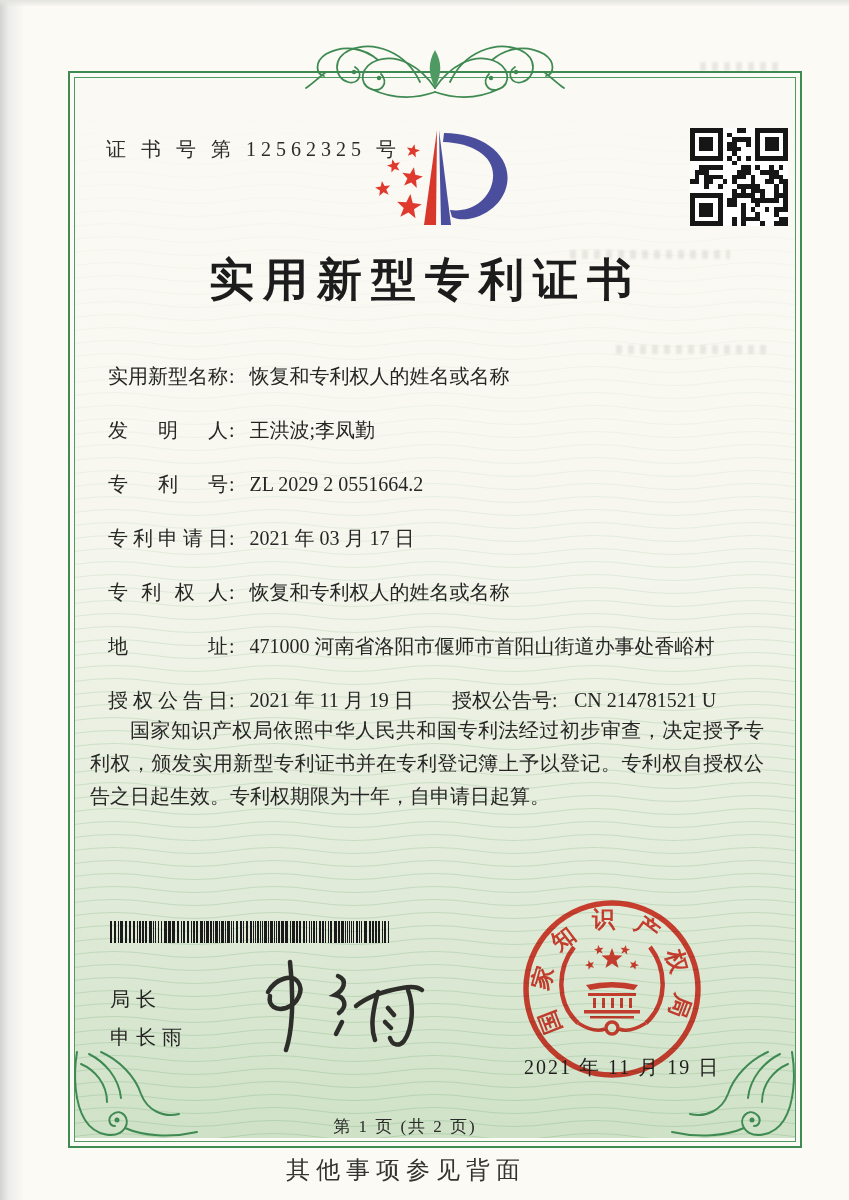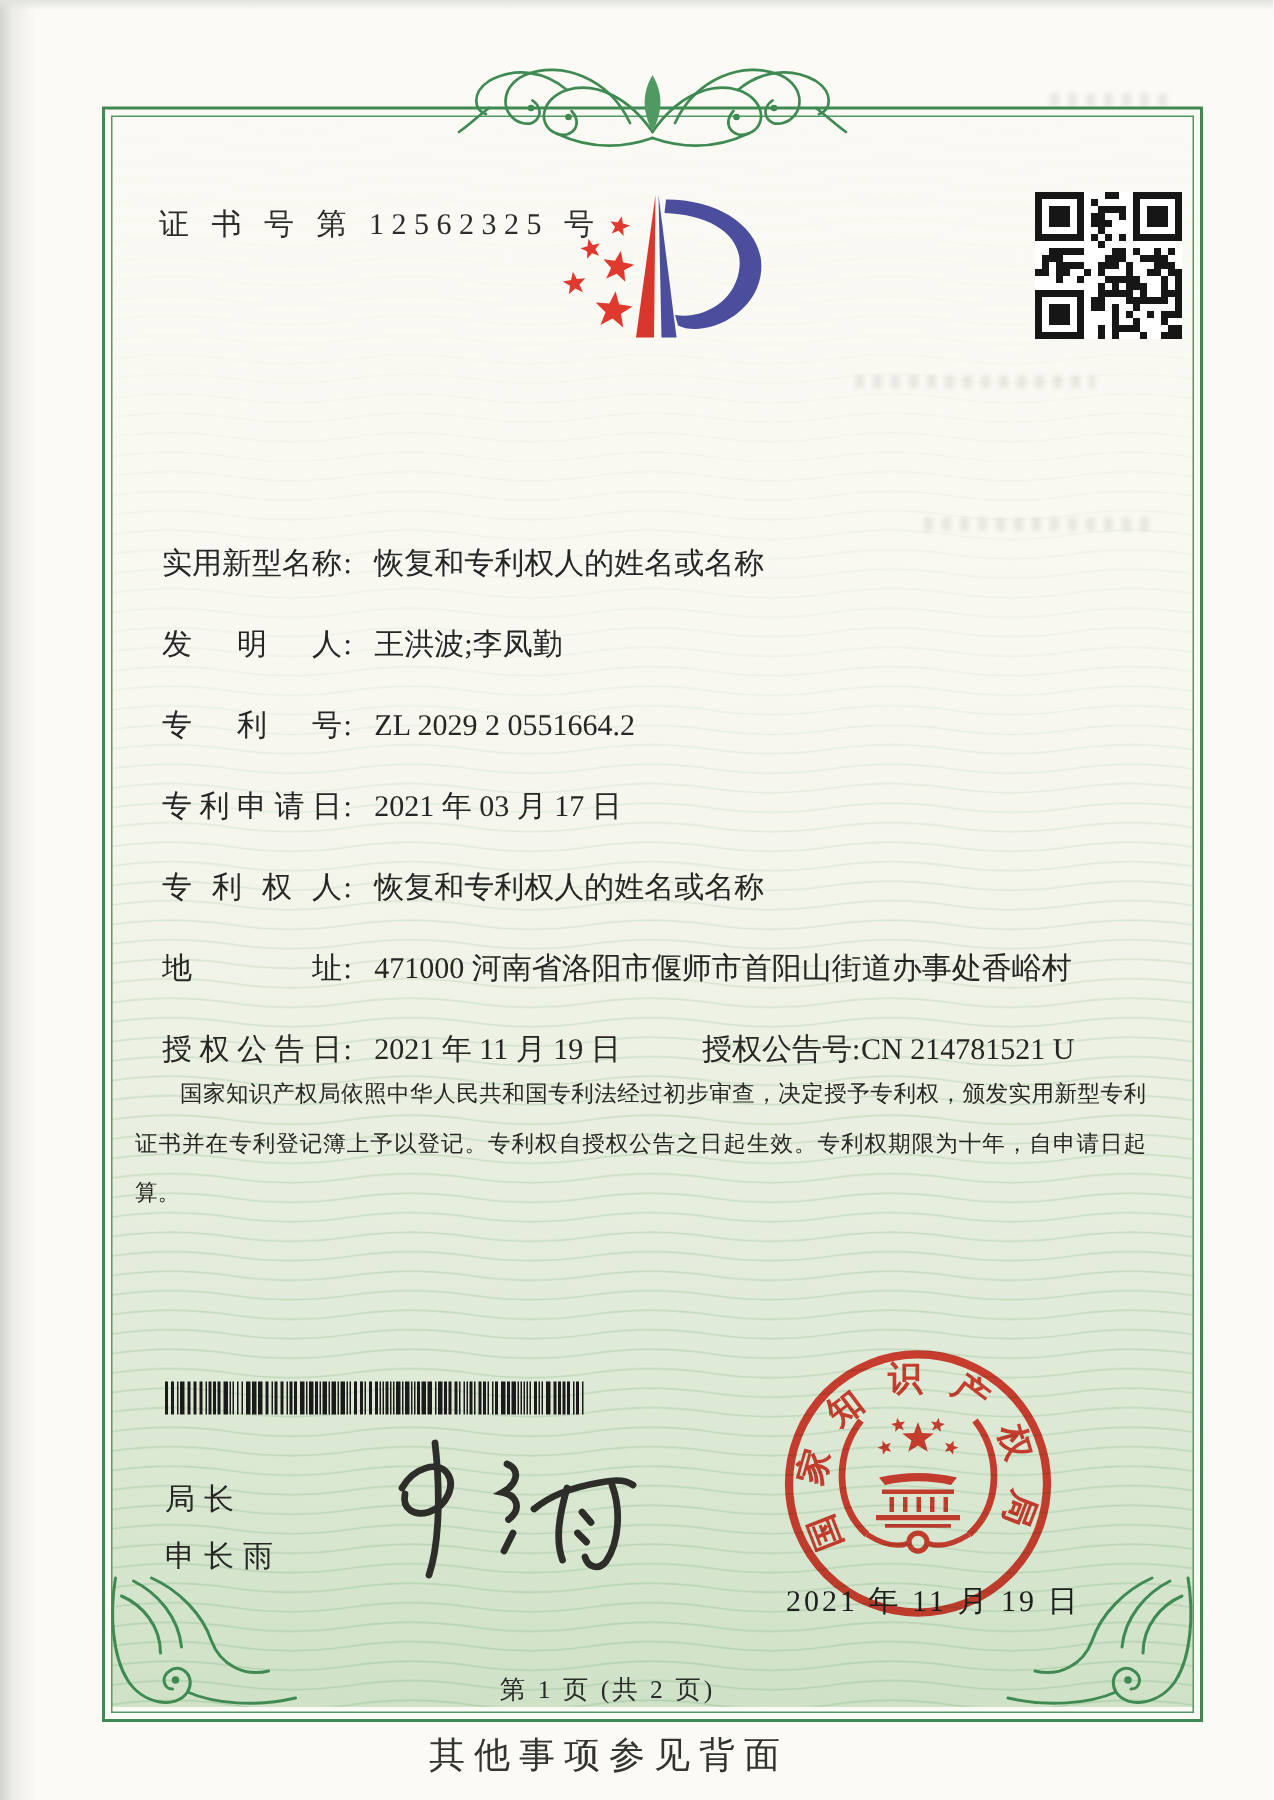--- a/index.html
+++ b/index.html
@@ -17,23 +17,23 @@
   .orn{position:absolute;z-index:3;}
   .content{position:absolute;z-index:4;}
   .cert-no{left:106px;top:136px;font-size:20px;letter-spacing:5px;color:#2c2c2a;}
   .title{left:58px;top:250px;width:734px;text-align:center;font-size:45px;font-weight:bold;
          letter-spacing:9px;color:#1c1c1c;}
   .fields{left:108px;top:362px;width:672px;font-size:20px;color:#262624;}
   .frow{position:absolute;left:0;width:672px;white-space:nowrap;line-height:28px;}
   .flabel{display:inline-block;width:120px;text-align:justify;text-align-last:justify;vertical-align:top;}
   .fcolon{display:inline-block;margin-left:1px;}
   .fval{margin-left:15px;}
-  .flabel2{position:absolute;left:360px;}
+  .flabel2{position:absolute;left:344px;}
   .fval2{position:absolute;left:466px;}
-  .paras{left:90px;top:714px;width:674px;font-size:15px;line-height:33px;text-align:justify;color:#262624;}
+  .paras{left:90px;top:714px;width:674px;font-size:20px;line-height:33px;text-align:justify;color:#262624;}
   .paras p{margin:0;text-indent:2em;}
   .bc{left:110px;top:921px;width:284px;height:22px;}
   .bc i{position:absolute;top:0;bottom:0;background:#1a1a1a;}
   .boss-title{left:110px;top:986px;font-size:20px;letter-spacing:6px;color:#262624;}
   .boss-name{left:110px;top:1024px;font-size:20px;letter-spacing:6px;color:#262624;}
   .sig{left:250px;top:948px;}
   .seal{left:520px;top:897px;mix-blend-mode:multiply;opacity:.95;}
   .seal-date{left:524px;top:1054px;font-size:20px;letter-spacing:2px;color:#1e1e1c;z-index:6;}
   .page-no{left:38px;top:1115px;width:734px;text-align:center;font-size:17px;letter-spacing:2px;color:#2a2a28;}
   .back-note{left:0;top:1154px;width:812px;text-align:center;font-size:24px;letter-spacing:6px;color:#33332f;}
@@ -264,20 +264,21 @@
       <rect x="14" y="0" width="7" height="7" fill="#161616"></rect>
       <rect x="15" y="1" width="5" height="5" fill="#ffffff"></rect>
       <rect x="16" y="2" width="3" height="3" fill="#161616"></rect>
       <rect x="0" y="14" width="7" height="7" fill="#161616"></rect>
       <rect x="1" y="15" width="5" height="5" fill="#ffffff"></rect>
       <rect x="2" y="16" width="3" height="3" fill="#161616"></rect>
       <rect x="13" y="13" width="3" height="3" fill="#161616"></rect>
       <rect x="14" y="14" width="1" height="1" fill="#ffffff"></rect>
     </svg>
 
+  <div class="content title">实用新型专利证书</div>
 
   <div class="content fields">
     <div class="frow" style="top:0">
       <span class="flabel">实用新型名称</span><span class="fcolon">:</span><span class="fval">恢复和专利权人的姓名或名称</span>
     </div>
     <div class="frow" style="top:54px">
       <span class="flabel">发明人</span><span class="fcolon">:</span><span class="fval">王洪波;李凤勤</span>
     </div>
     <div class="frow" style="top:108px">
       <span class="flabel">专利号</span><span class="fcolon">:</span><span class="fval">ZL 2029 2 0551664.2</span>

